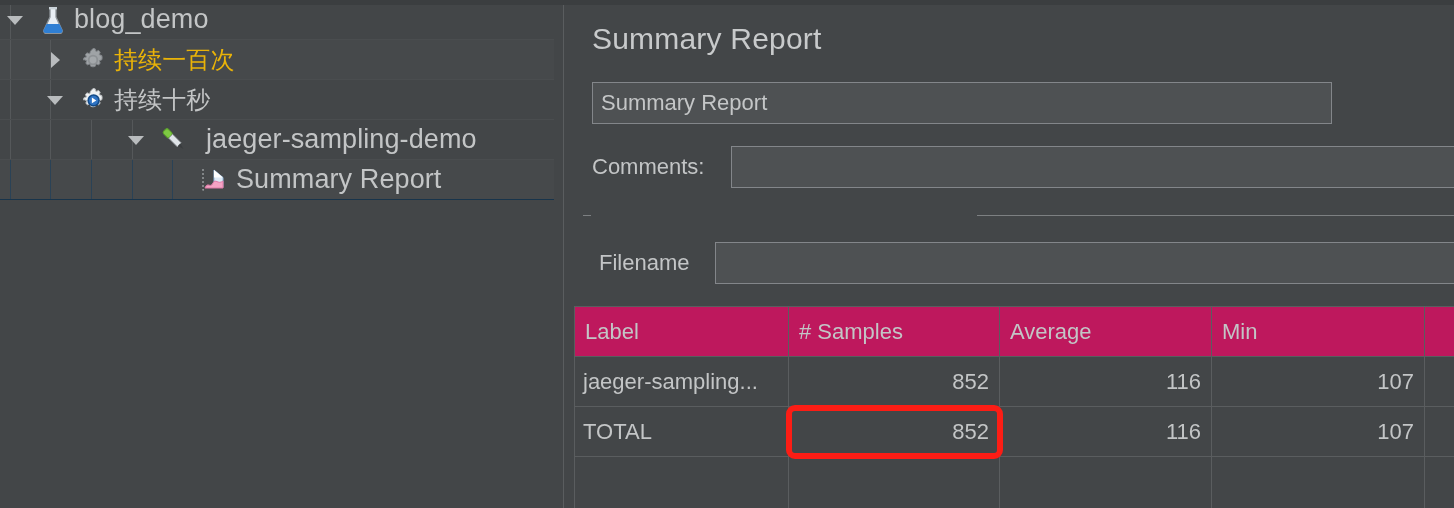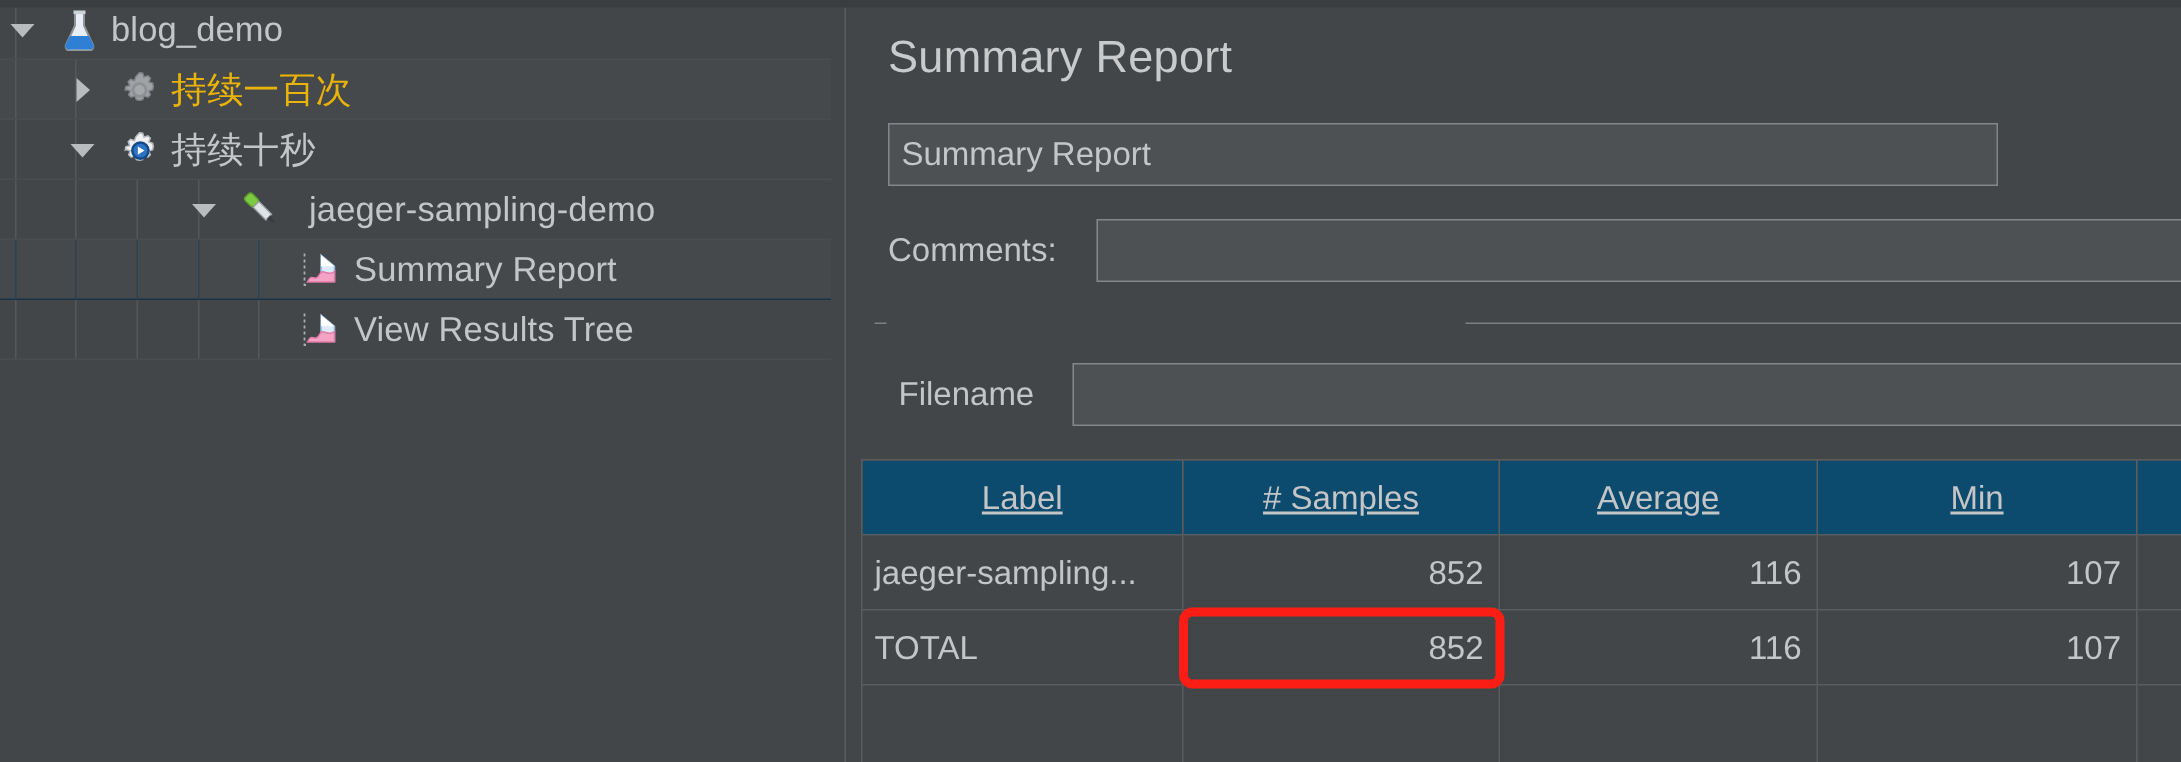--- a/index.html
+++ b/index.html
@@ -59,21 +59,21 @@
   .twisty svg { display: block; }
 
   .node-icon {
     position: absolute;
     width: 30px; height: 30px;
     display: flex; align-items: center; justify-content: center;
     z-index: 2;
   }
   .node-label {
     position: absolute;
-    font-size: 23px;
+    font-size: 27px;
     color: #c3c5c6;
     white-space: nowrap;
     z-index: 2;
     letter-spacing: .1px;
   }
   .node-label.disabled { color: #eab308; }
   .node-label.cjk { font-size: 24px; }
 
   
   .splitter {
@@ -147,21 +147,21 @@
     border: 1px solid #5a5d5f;
     height: 50px;
     font-weight: normal;
     font-size: 22px;
     color: #c3c5c6;
     padding: 0 10px;
     background: #46494b;
     overflow: hidden;
     white-space: nowrap;
   }
-  .tbl th { text-align: center; background: #0c4a6e; height: 50px; text-decoration: underline; }
+  .tbl th { text-align: left; background: #be185d; height: 50px; }
   .tbl td.lbl { text-align: left; padding-left: 8px; background: #434648; }
   .tbl td.num { text-align: right; padding-right: 10px; background: #434648; }
   .tbl tr.empty td { height: 57px; background: #434648; }
 
   .hl-box {
     position: absolute;
     border: 6px solid #fc1d15;
     border-radius: 9px;
     pointer-events: none;
     z-index: 20;
@@ -255,36 +255,20 @@
         <div class="guide" style="left: 172px;"></div>
         <div class="node-icon" style="left: 200px;">
           <svg width="28" height="26" viewBox="0 0 28 26">
         <path d="M2 2v21h2" stroke="#a9adb0" stroke-width="1.2" fill="none" stroke-dasharray="2 2"></path>
         <path d="M13 3l9 7.5v10H13z" fill="#dce9f6" stroke="#93b6d8" stroke-width="1"></path>
         <path d="M13 3l9 7.5h-9z" fill="#ffffff"></path>
         <path d="M4 21c3-7 5 1 8-5 2.5-5 5 2 10-2v7H4z" fill="#f5a3c4" stroke="#e07ba8" stroke-width="1"></path>
       </svg>
         </div>
         <div class="node-label" style="left: 236px;">Summary Report</div>
-      </div>
-      <div class="tree-row">
-        <div class="guide" style="left: 10px;"></div>
-        <div class="guide" style="left: 50px;"></div>
-        <div class="guide" style="left: 91px;"></div>
-        <div class="guide" style="left: 132px;"></div>
-        <div class="guide" style="left: 172px;"></div>
-        <div class="node-icon" style="left: 200px;">
-          <svg width="28" height="26" viewBox="0 0 28 26">
-        <path d="M2 2v21h2" stroke="#a9adb0" stroke-width="1.2" fill="none" stroke-dasharray="2 2"></path>
-        <path d="M13 3l9 7.5v10H13z" fill="#dce9f6" stroke="#93b6d8" stroke-width="1"></path>
-        <path d="M13 3l9 7.5h-9z" fill="#ffffff"></path>
-        <path d="M4 21c3-7 5 1 8-5 2.5-5 5 2 10-2v7H4z" fill="#f5a3c4" stroke="#e07ba8" stroke-width="1"></path>
-      </svg>
-        </div>
-        <div class="node-label" style="left: 236px;">View Results Tree</div>
       </div>
     </div>
 
   <div class="splitter">
     <div class="bar"></div>
   </div>
 
   <div class="right-panel">
 
     <div class="panel-title">Summary Report</div>

